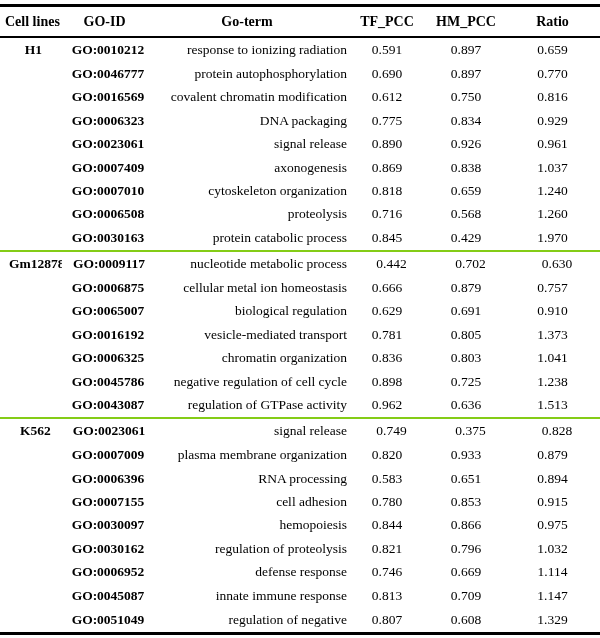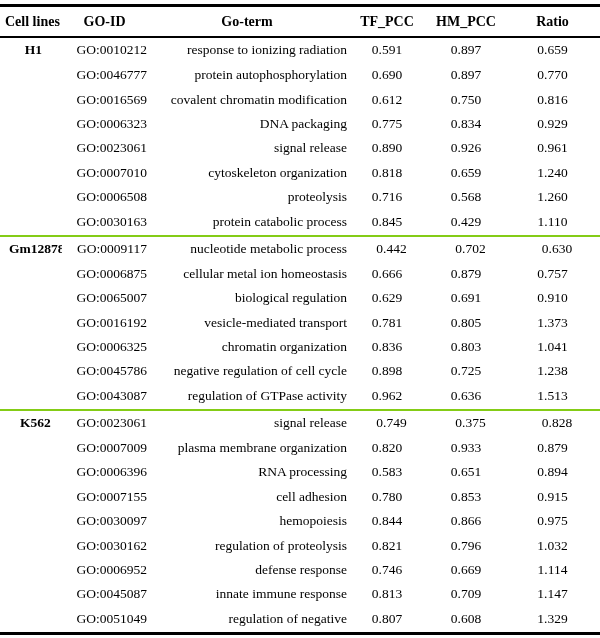--- a/index.html
+++ b/index.html
@@ -31,21 +31,21 @@
   }
   th.left { text-align: left; padding-left: 5px; }
   th.center { text-align: center; }
   td {
     padding: 0;
     vertical-align: middle;
     white-space: nowrap;
     overflow: hidden;
   }
   td.cl { font-weight: bold; padding-left: 5px; text-align: center; }
-  td.goid { padding-left: 7px; text-align: right; }
+  td.goid { padding-left: 7px; text-align: center; font-weight: bold; }
   td.goterm { padding-left: 4px; text-align: right; }
   td.num { text-align: center; }
   tr.group-start td { border-top: 2px solid #84cc16; padding-left: 9px; }
 </style>
 </head>
 <body>
 
 <div class="table-wrap">
 <table class="paper-table">
   <colgroup>
@@ -103,41 +103,49 @@
     <tr>
       <td class="cl"></td>
       <td class="goid">GO:0023061</td>
       <td class="goterm">signal release</td>
       <td class="num">0.890</td>
       <td class="num">0.926</td>
       <td class="num">0.961</td>
     </tr>
     <tr>
       <td class="cl"></td>
+      <td class="goid">GO:0007409</td>
+      <td class="goterm">axonogenesis</td>
+      <td class="num">0.869</td>
+      <td class="num">0.838</td>
+      <td class="num">1.037</td>
+    </tr>
+    <tr>
+      <td class="cl"></td>
       <td class="goid">GO:0007010</td>
       <td class="goterm">cytoskeleton organization</td>
       <td class="num">0.818</td>
       <td class="num">0.659</td>
       <td class="num">1.240</td>
     </tr>
     <tr>
       <td class="cl"></td>
       <td class="goid">GO:0006508</td>
       <td class="goterm">proteolysis</td>
       <td class="num">0.716</td>
       <td class="num">0.568</td>
       <td class="num">1.260</td>
     </tr>
     <tr>
       <td class="cl"></td>
       <td class="goid">GO:0030163</td>
       <td class="goterm">protein catabolic process</td>
       <td class="num">0.845</td>
       <td class="num">0.429</td>
-      <td class="num">1.110</td>
+      <td class="num">1.970</td>
     </tr>
 
     <tr class="group-start">
       <td class="cl">Gm12878</td>
       <td class="goid">GO:0009117</td>
       <td class="goterm">nucleotide metabolic process</td>
       <td class="num">0.442</td>
       <td class="num">0.702</td>
       <td class="num">0.630</td>
     </tr>

